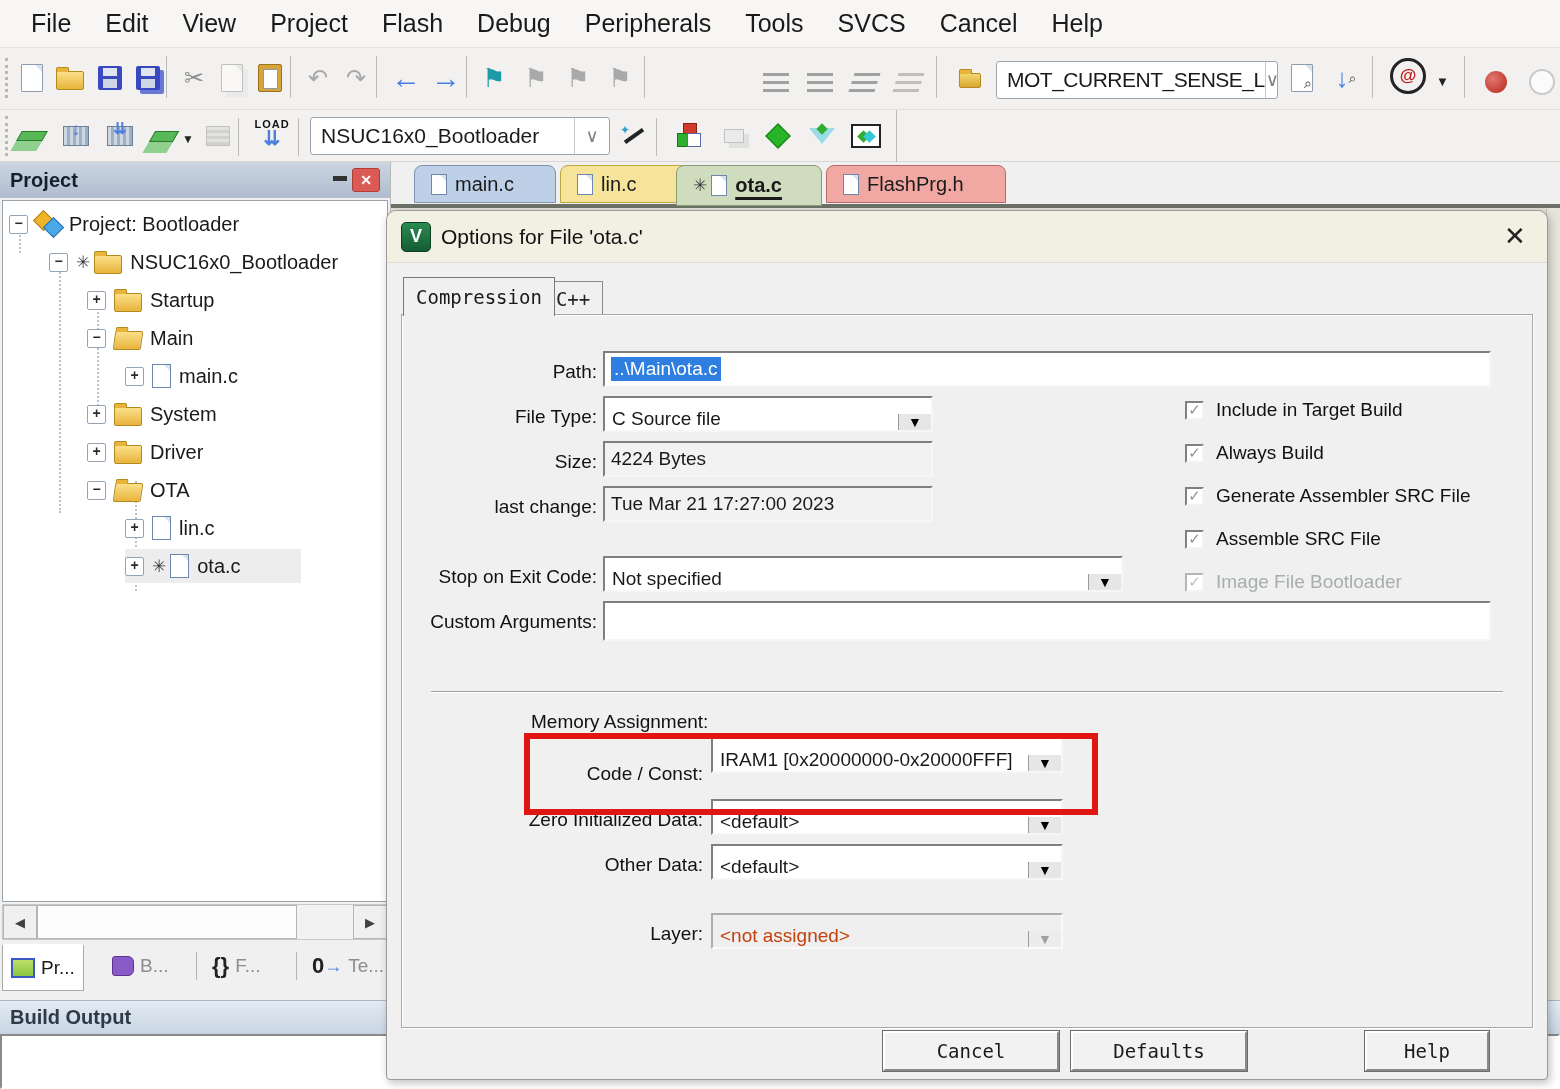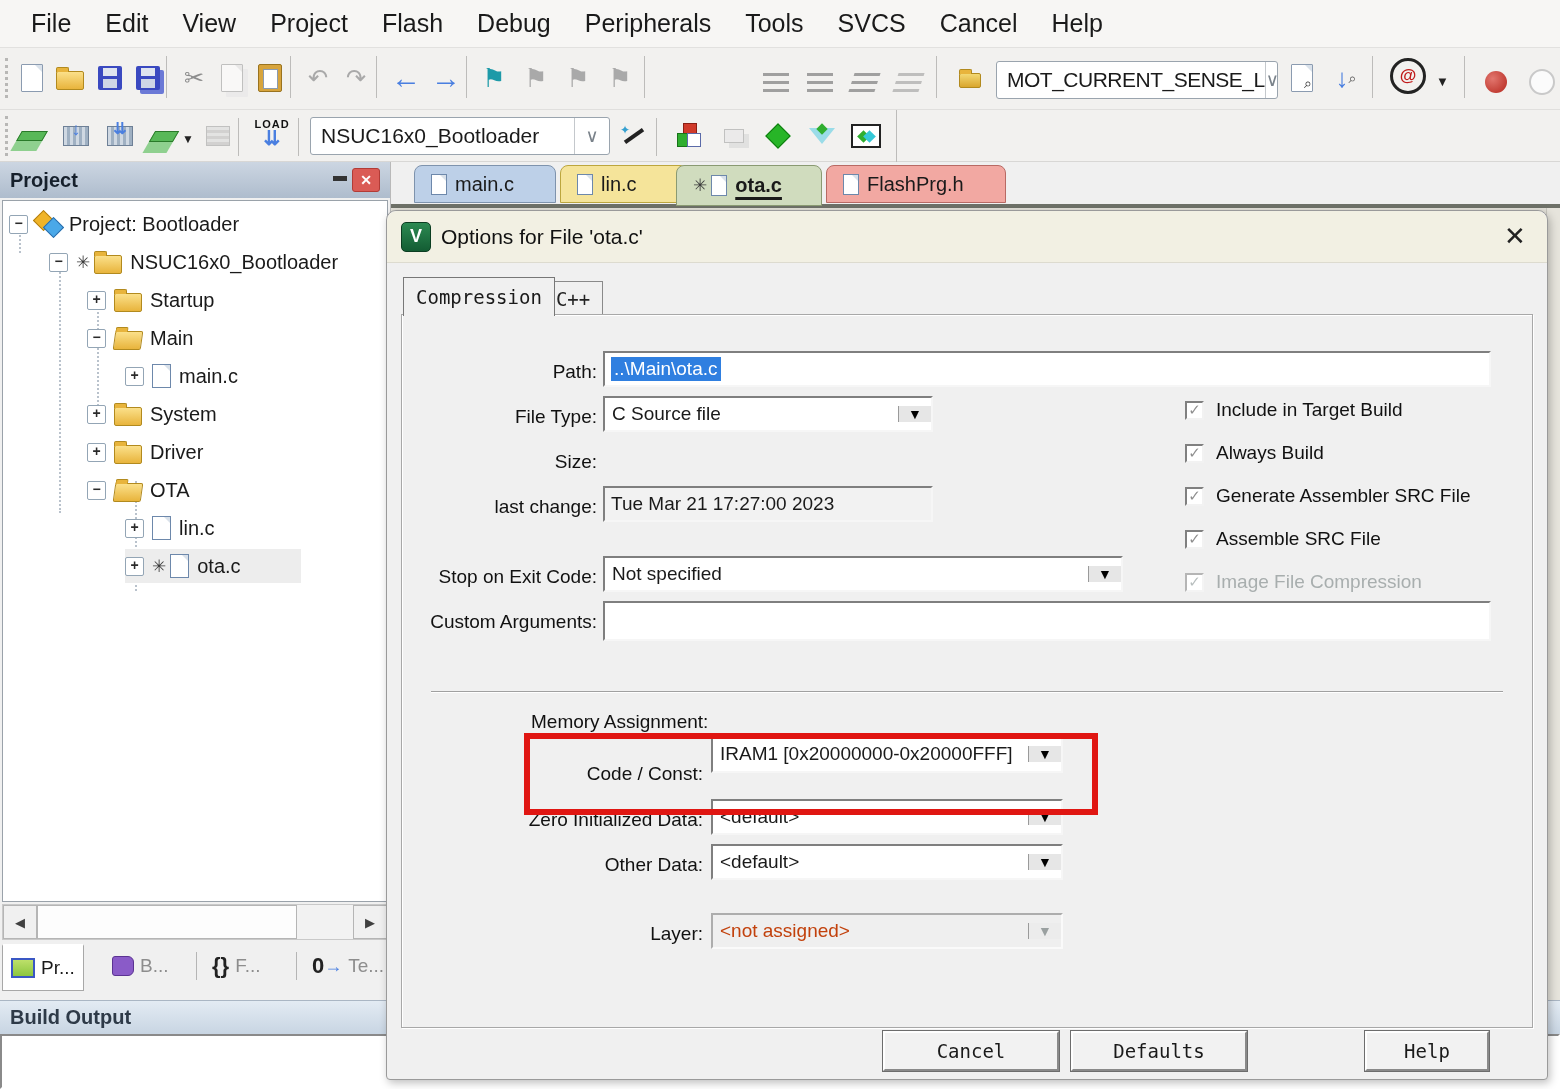--- a/index.html
+++ b/index.html
@@ -91,21 +91,21 @@
           font-weight:bold;font-size:18px;display:flex;align-items:center;justify-content:center;border:1px solid #0b3d21}
   .dlg-close{margin-left:auto;font-size:26px;color:#222;width:36px;text-align:center}
   .dtab{position:absolute;height:34px;background:#f0f0f0;border:1px solid #8a8a8a;border-bottom:none;
         display:flex;align-items:center;padding:0 12px;font-family:"DejaVu Sans Mono",monospace;font-size:19px}
   .dpanel{position:absolute;border:1px solid #a8a8a8;box-shadow:1px 1px 0 #fff, inset 1px 1px 0 #fff;background:#f0f0f0}
   .flabel{position:absolute;font-size:19px;color:#111;text-align:right}
   .field{position:absolute;background:#fff;border:2px solid;border-color:#7f7f7f #f6f6f6 #f6f6f6 #7f7f7f;
          box-sizing:border-box;display:flex;align-items:center;font-size:19px;padding:0 6px}
   .field.ro{background:#f2f2f2}
   .combo{position:absolute;background:#fff;border:2px solid;border-color:#7f7f7f #f6f6f6 #f6f6f6 #7f7f7f;
-         box-sizing:border-box;display:flex;align-items:center;font-size:19px}
+         box-sizing:border-box;display:flex;align-items:flex-end;font-size:19px}
   .combo .val{flex:1;display:flex;align-items:center;padding:0 7px}
   .combo .btn{width:32px;background:#e6e6e6;border-left:1px solid #9a9a9a;display:flex;align-items:center;
               justify-content:center;color:#000;font-size:14px}
   .combo.dis{background:#efefef;border-color:#adadad #fafafa #fafafa #adadad}
   .combo.dis .val{color:#c2410c}
   .combo.dis .btn{color:#9aa0a0;background:#ececec}
   .sel{background:#2f7fe0;color:#fff;padding:1px 3px}
   .cbrow{position:absolute;display:flex;align-items:center;gap:12px}
   .cb{width:19px;height:19px;background:#fff;border:2px solid;border-color:#808080 #f2f2f2 #f2f2f2 #808080;
       box-sizing:border-box;color:#8f8f8f;font-size:15px;line-height:14px;text-align:center}
@@ -419,20 +419,23 @@
     <span class="sel">..\Main\ota.c</span>
   </div>
 
   <div class="flabel" style="left:60px;top:195px;width:150px">File Type:</div>
   <div class="combo" style="left:216px;top:185px;width:330px;height:36px">
     <span class="val">C Source file</span>
     <span class="btn">▼</span>
   </div>
 
   <div class="flabel" style="left:60px;top:240px;width:150px">Size:</div>
+  <div class="field ro" style="left:216px;top:230px;width:330px;height:36px">
+    <span>4224 Bytes</span>
+  </div>
 
   <div class="flabel" style="left:40px;top:285px;width:170px">last change:</div>
   <div class="field ro" style="left:216px;top:275px;width:330px;height:36px">
     <span>Tue Mar 21 17:27:00 2023</span>
   </div>
 
   <div class="flabel" style="left:20px;top:355px;width:190px">Stop on Exit Code:</div>
   <div class="combo" style="left:216px;top:345px;width:520px;height:36px">
     <span class="val">Not specified</span>
     <span class="btn">▼</span>
@@ -454,21 +457,21 @@
   <div class="cbrow" style="left:798px;top:274px">
     <span class="cb">✓</span>
     <span class="cbl">Generate Assembler SRC File</span>
   </div>
   <div class="cbrow" style="left:798px;top:317px">
     <span class="cb">✓</span>
     <span class="cbl">Assemble SRC File</span>
   </div>
   <div class="cbrow dis" style="left:798px;top:360px">
     <span class="cb">✓</span>
-    <span class="cbl">Image File Compression</span>
+    <span class="cbl">Image File Bootloader</span>
   </div>
 
   <div class="divider" style="left:44px;top:480px;width:1072px"></div>
   <div class="flabel" style="left:144px;top:500px;width:300px;text-align:left">Memory Assignment:</div>
 
   <div class="flabel" style="left:140px;top:552px;width:176px">Code / Const:</div>
   <div class="combo" style="left:324px;top:524px;width:352px;height:38px">
     <span class="val">IRAM1 [0x20000000-0x20000FFF]</span>
     <span class="btn">▼</span>
   </div>

